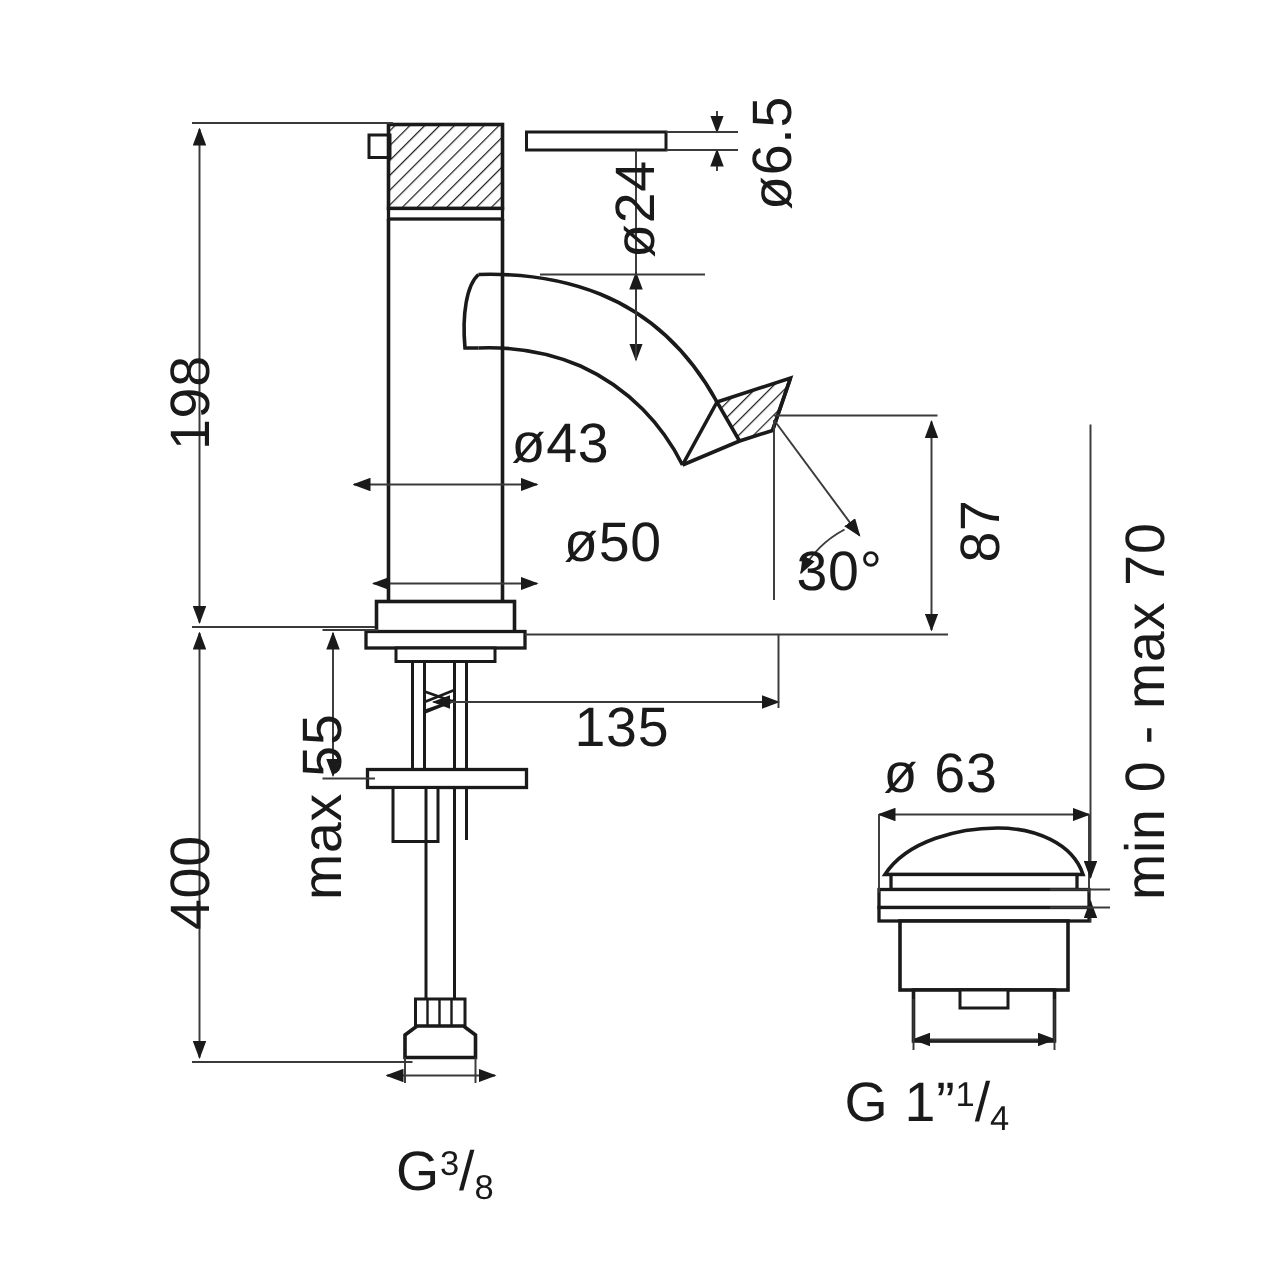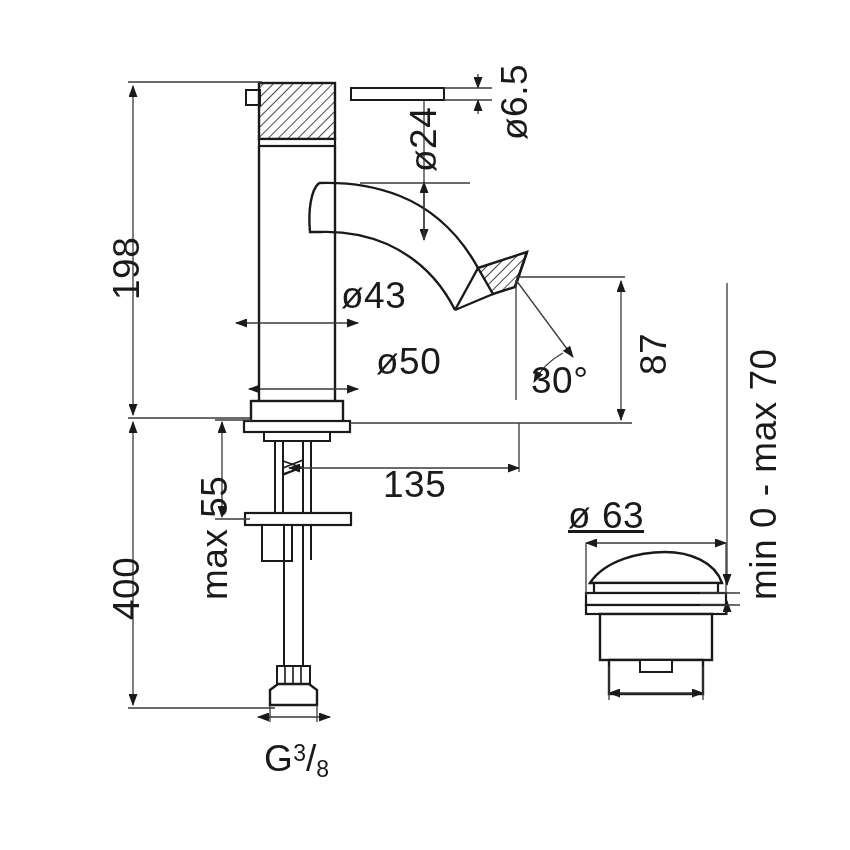--- a/index.html
+++ b/index.html
@@ -235,22 +235,25 @@
 <div class="lbl big vert" style="left:405px; top:172px; transform:rotate(-90deg);">ø24</div>
 
 <div class="lbl big vert" style="left:496px; top:140px; transform:rotate(-90deg);">ø6.5</div>
 
 <div class="lbl big" style="left:531px; top:362px;text-align:center;">30°</div>
 
 <div class="lbl big vert" style="left:635px; top:375px; transform:rotate(-90deg);">87</div>
 
 <div class="lbl big" style="left:383px; top:466px;">135</div>
 
-<div class="lbl big" style="left:568px; top:497px;text-decoration:underline;">ø 63</div>
+<div class="lbl big" style="left:589px; top:497px;">ø 63</div>
 
 <div class="lbl big vert" style="left:745px; top:600px; transform:rotate(-90deg);">min 0 - max 70</div>
 
-<div class="lbl" style="left:264px; top:740px;">
+<div class="lbl" style="left:264px; top:762px;">
   <span class="big">G</span><span class="frac-sup">3</span><span class="frac-slash">/</span><span class="frac-sub">8</span>
 </div>
 
-
+<div class="lbl" style="left:563px; top:716px;">
+  <span class="big">G 1</span><span class="big">”</span><span class="frac-sup">1</span><span class="frac-slash">/</span><span class="frac-sub">4</span>
 </div>
 
+</div>
+
 </body></html>

